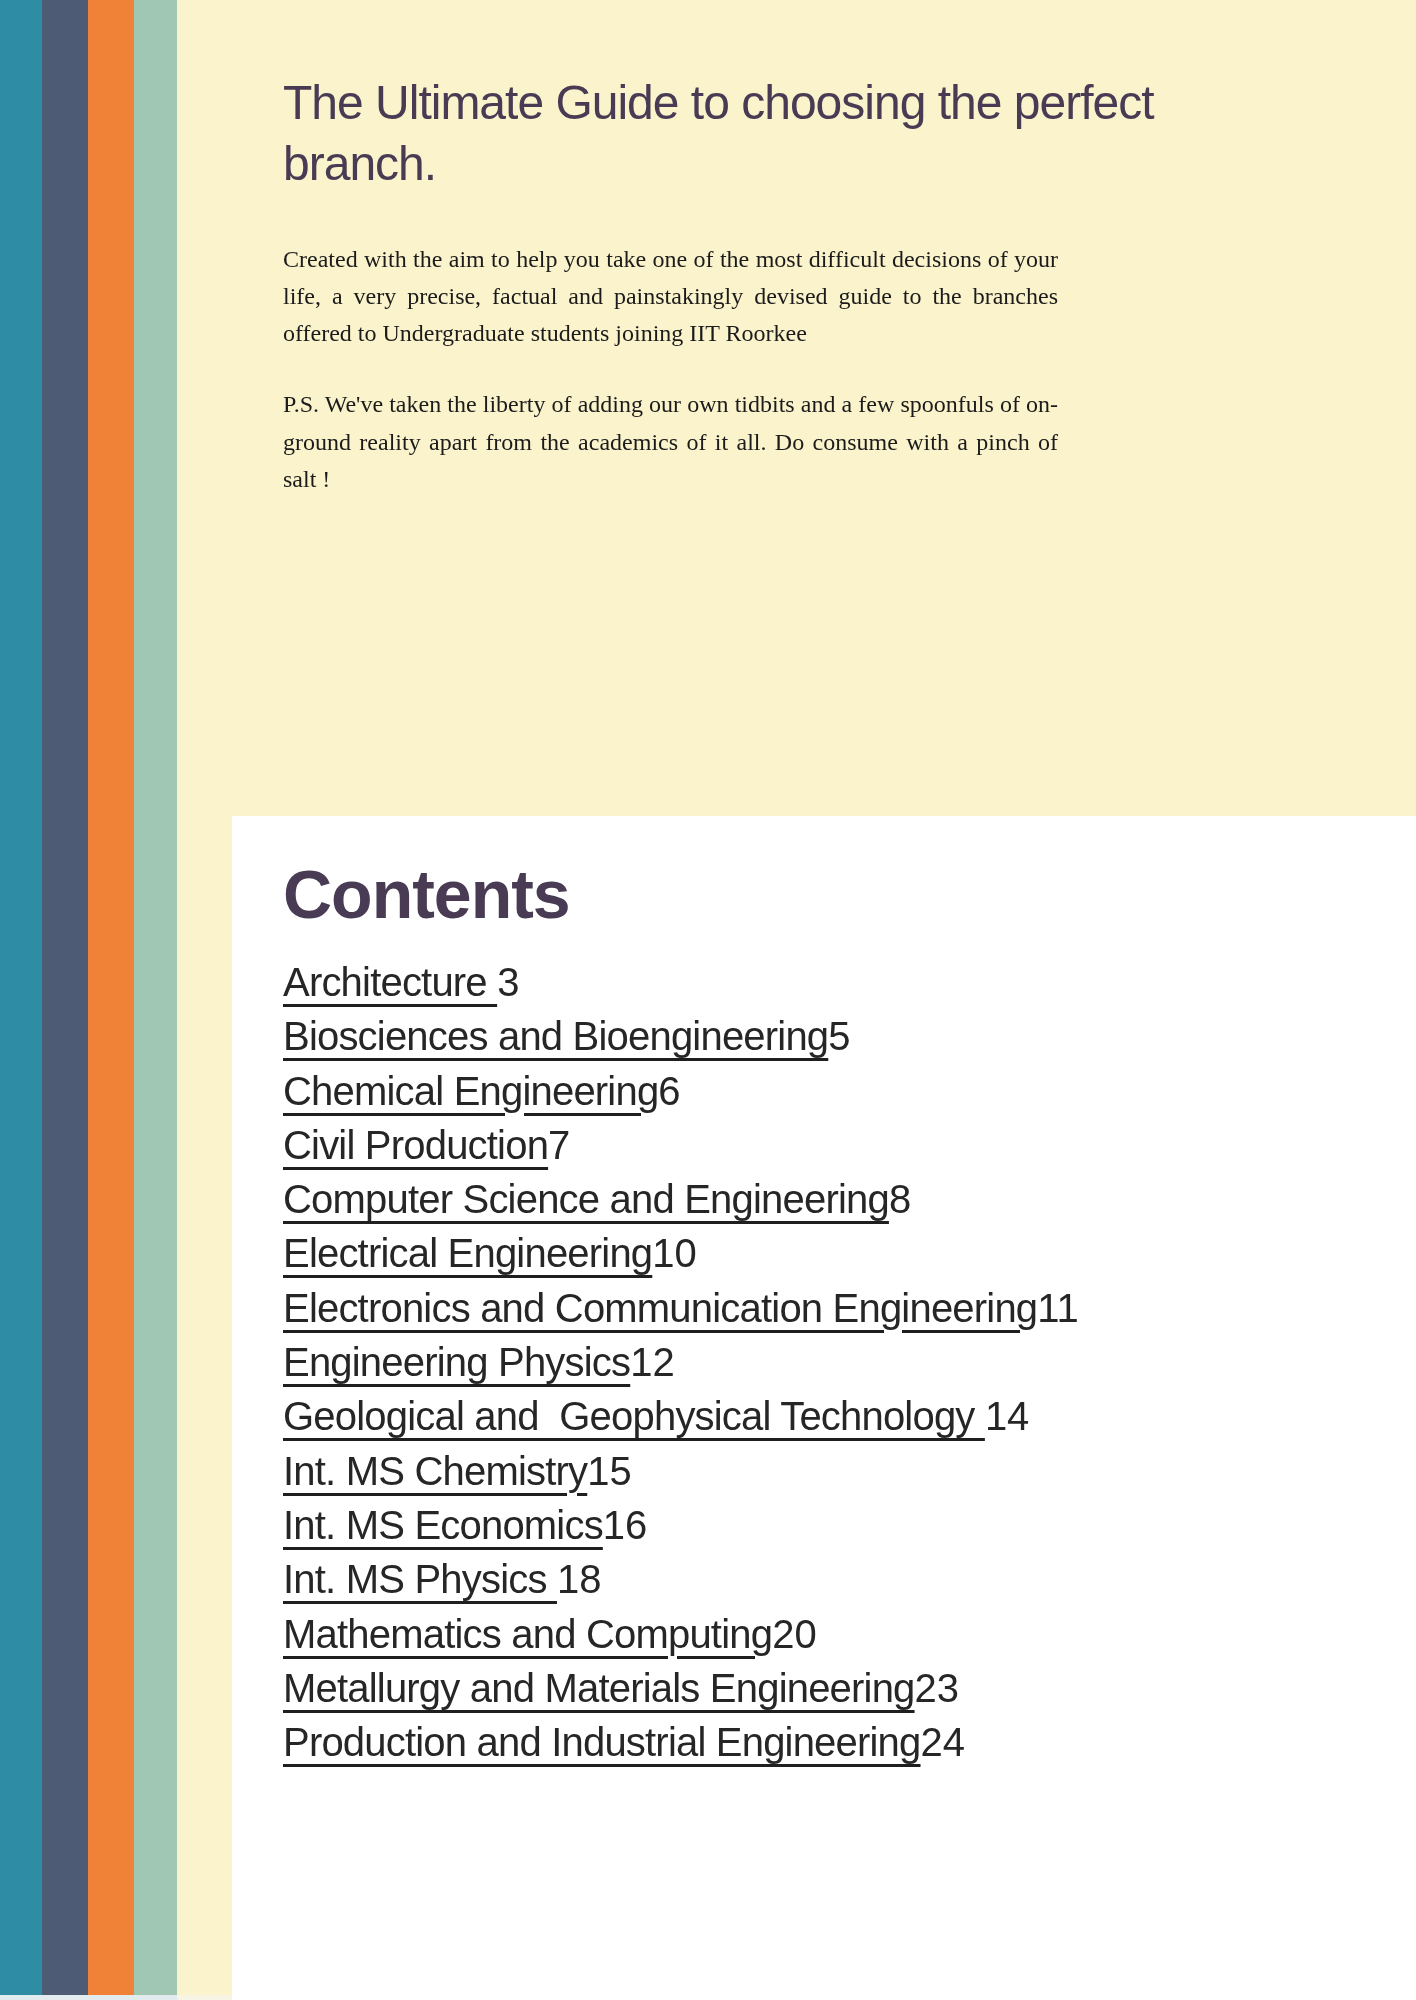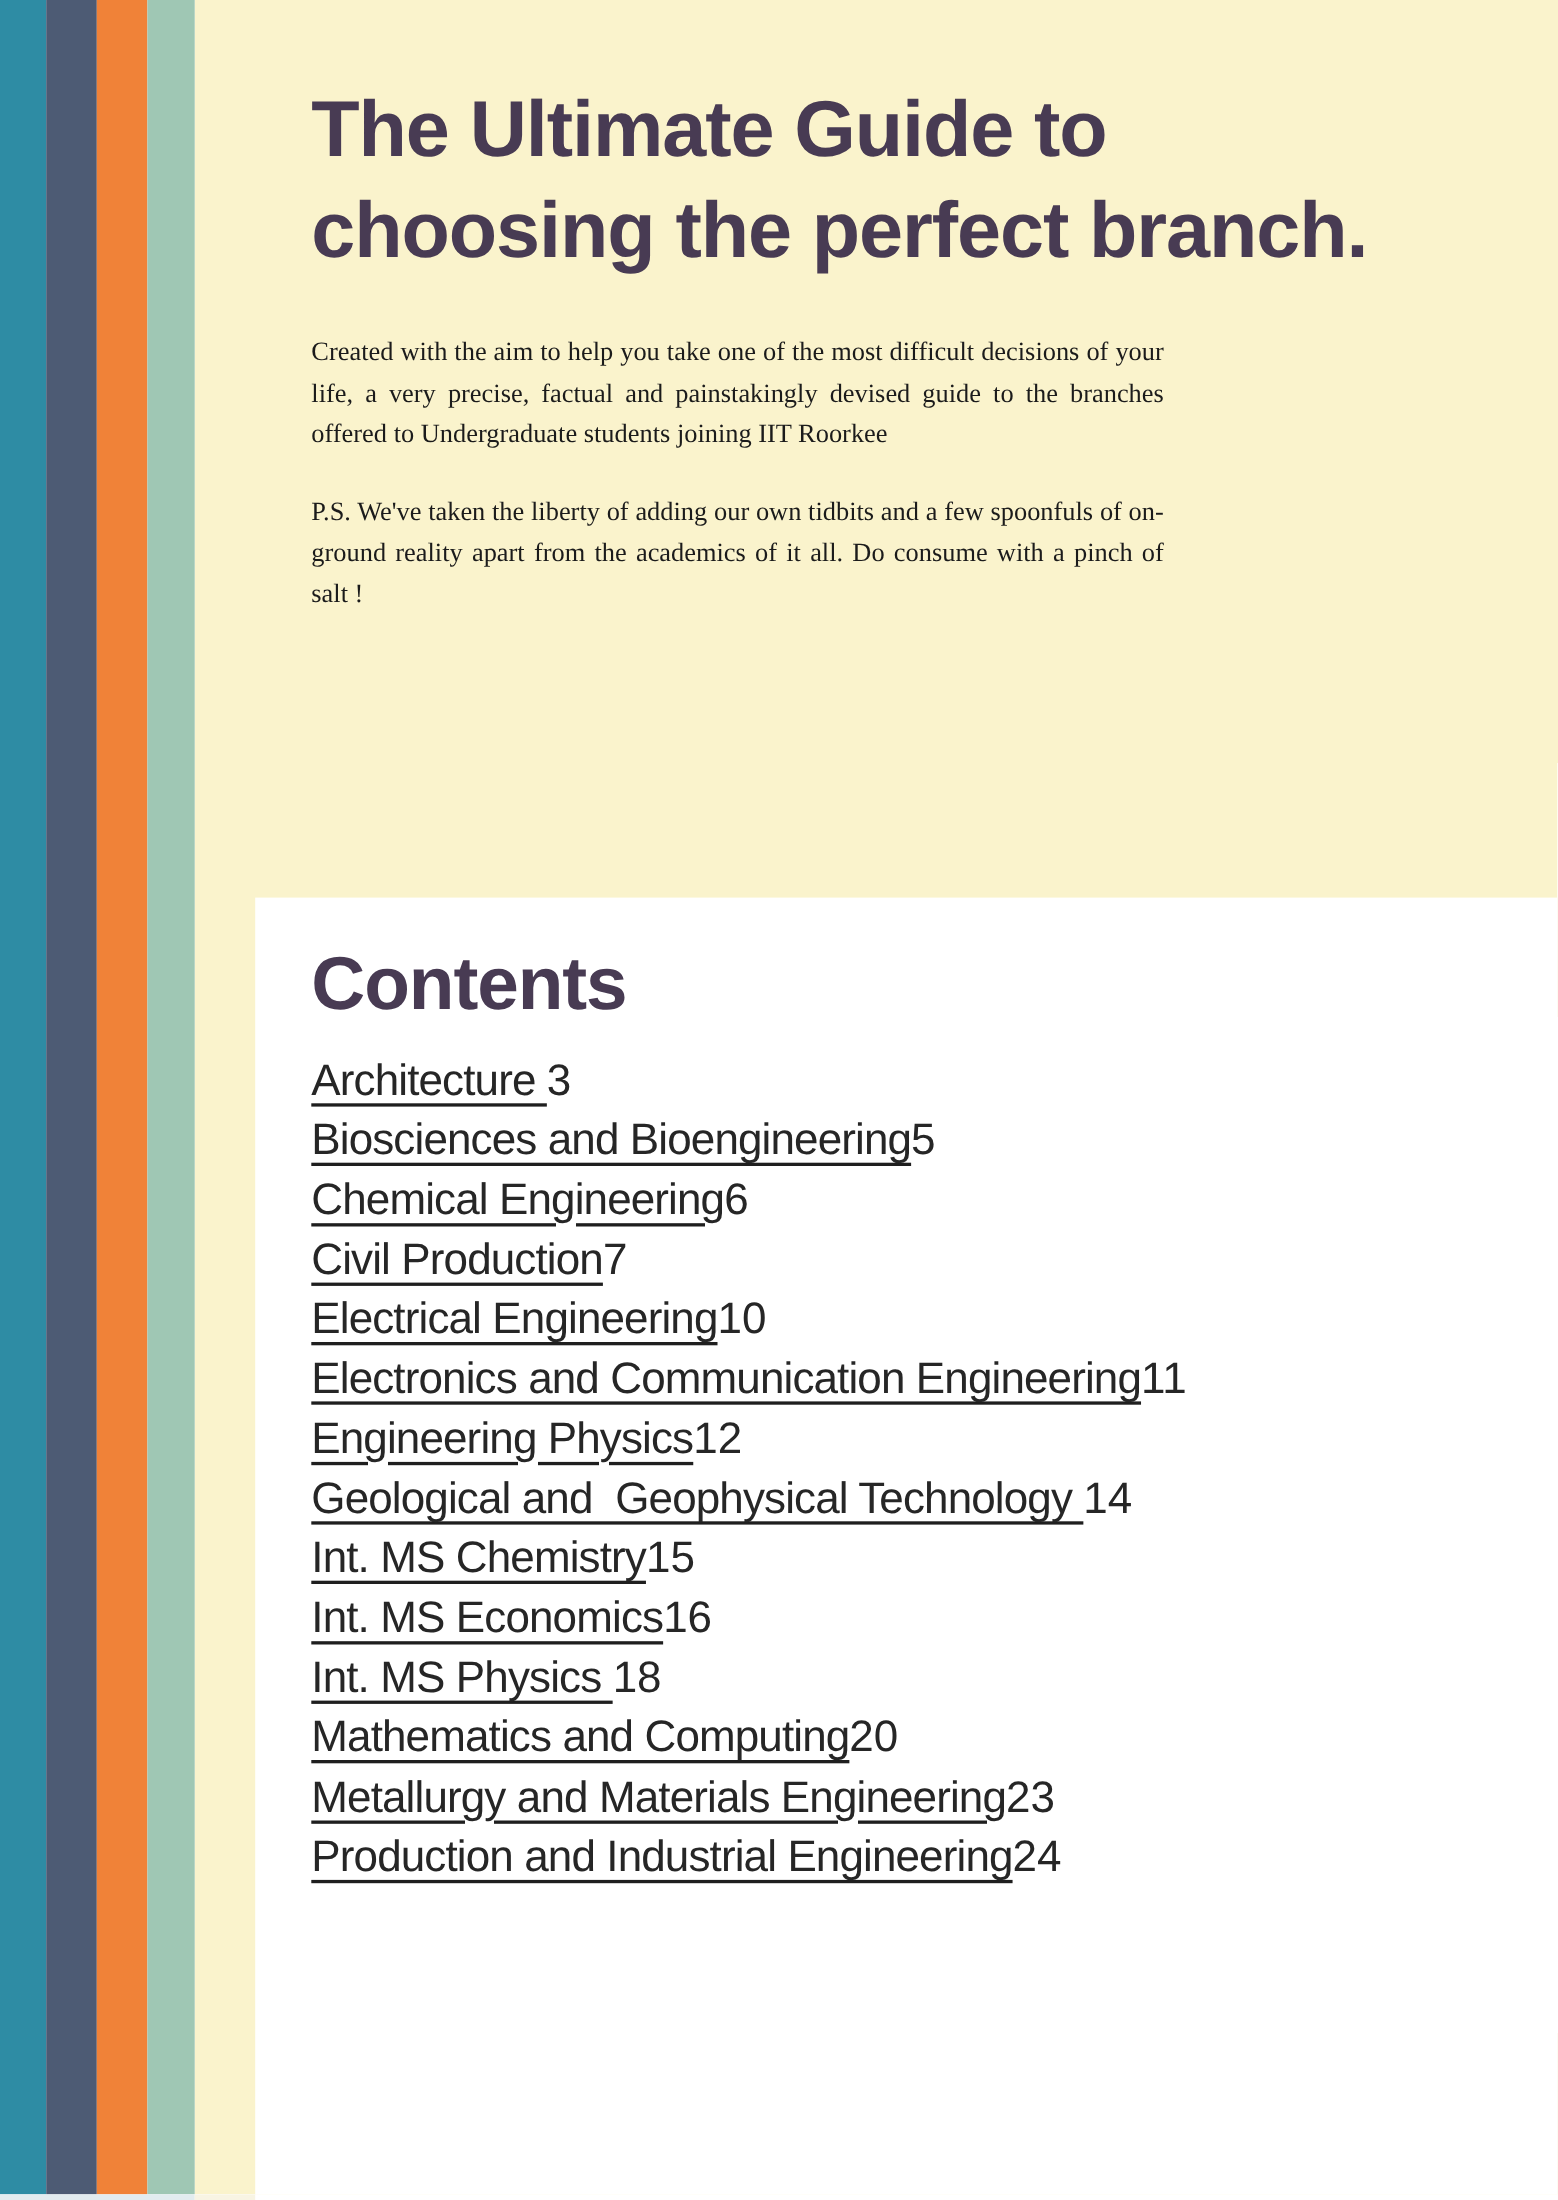--- a/index.html
+++ b/index.html
@@ -27,22 +27,22 @@
   }
 
   .header-block {
     position: absolute;
     left: 283px; top: 72px;
     width: 1060px;
   }
   .page-title {
     margin: 0 0 46px 0;
     max-width: 990px;
-    font-size: 72px;
-    font-weight: 700;
+    font-size: 48px;
+    font-weight: 400;
     line-height: 1.28;
     letter-spacing: -1px;
     color: #483B53;
   }
   .serif-para {
     margin: 0 0 34px 0;
     width: 775px;
     font-family: "Liberation Serif", serif;
     font-size: 24px;
     line-height: 1.55;
@@ -132,20 +132,24 @@
       </div>
       <div class="toc-row">
         <a class="toc-entry">Chemical Engineering</a>
         <span class="toc-page">6</span>
       </div>
       <div class="toc-row">
         <a class="toc-entry">Civil Production</a>
         <span class="toc-page">7</span>
       </div>
       <div class="toc-row">
+        <a class="toc-entry">Computer Science and Engineering</a>
+        <span class="toc-page">8</span>
+      </div>
+      <div class="toc-row">
         <a class="toc-entry">Electrical Engineering</a>
         <span class="toc-page">10</span>
       </div>
       <div class="toc-row">
         <a class="toc-entry">Electronics and Communication Engineering</a>
         <span class="toc-page">11</span>
       </div>
       <div class="toc-row">
         <a class="toc-entry">Engineering Physics</a>
         <span class="toc-page">12</span>

